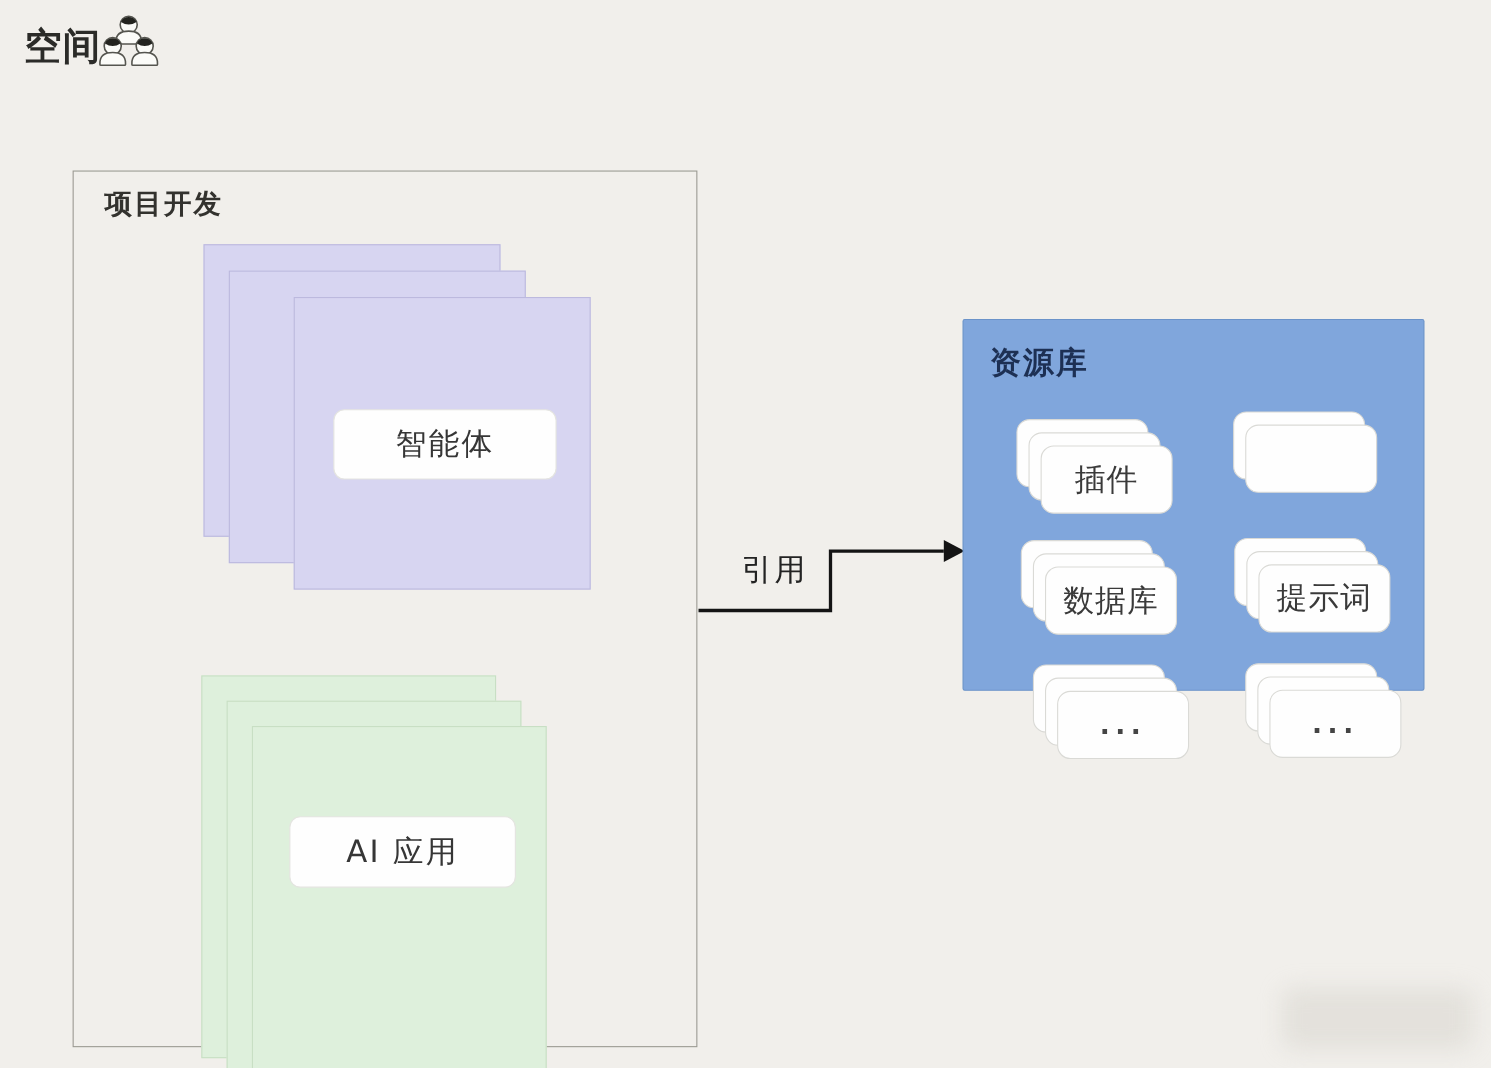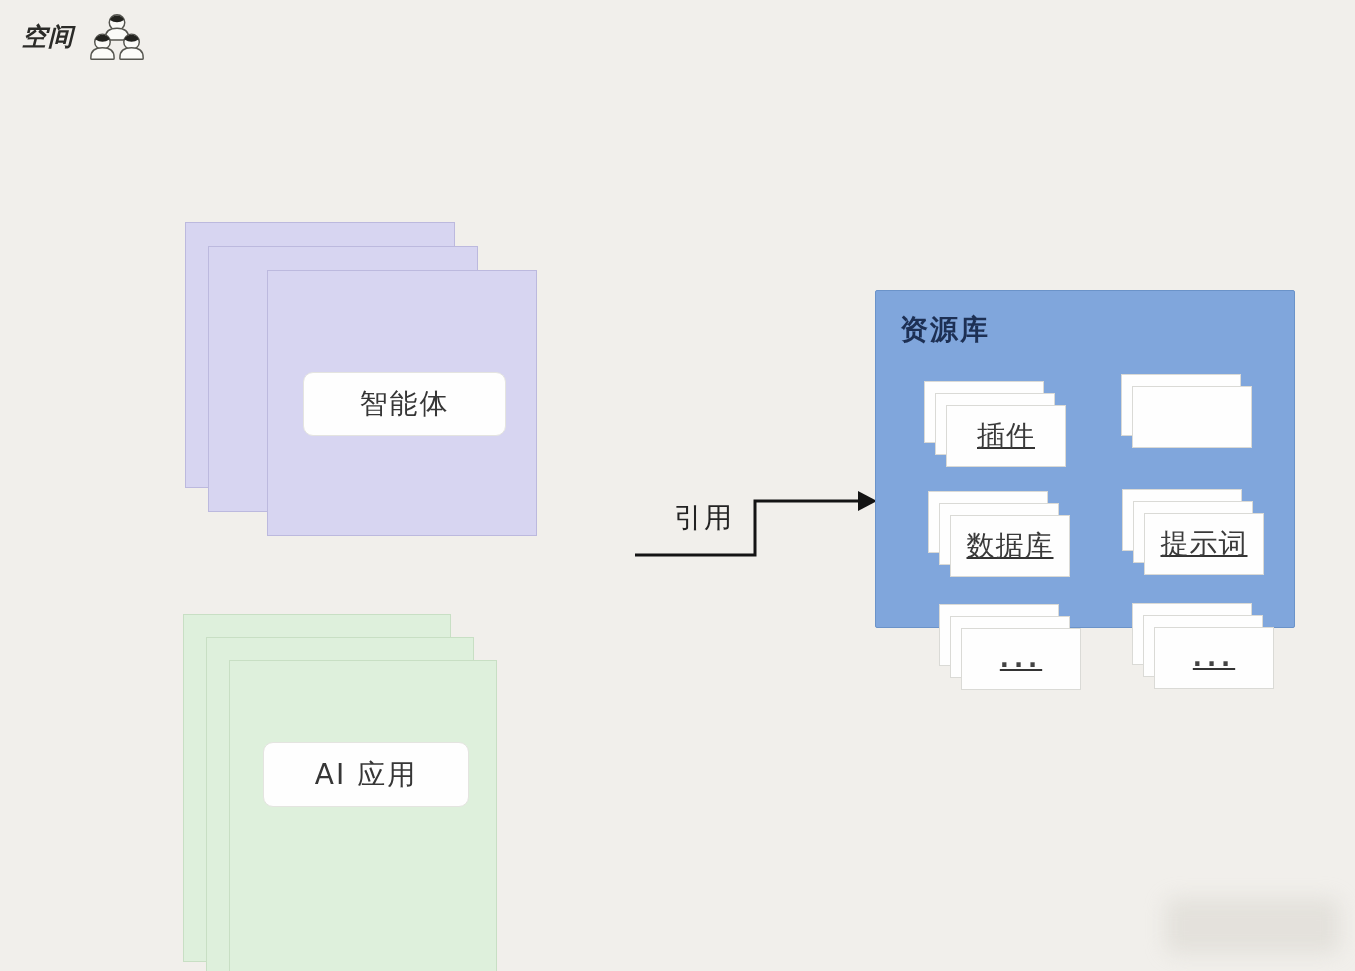--- a/index.html
+++ b/index.html
@@ -5,21 +5,21 @@
   html,body{margin:0;padding:0;background:#f1efeb;}
   #canvas{
     position:relative;width:1355px;height:971px;overflow:hidden;
     background:#f1efeb;
     font-family:"DejaVu Sans","Liberation Sans",sans-serif;
     color:#333;
   }
   
   .ws-label{
     position:absolute;left:22px;top:20px;
-    font-size:25px;font-weight:700;color:#2b2b28;letter-spacing:1px;font-style:italic;
+    font-size:34px;font-weight:700;color:#2b2b28;letter-spacing:1px;
   }
   .ws-icon{position:absolute;left:86px;top:12px;width:62px;height:52px;}
   
   .project-box{
     position:absolute;left:66px;top:155px;width:568px;height:797px;
     border:1px solid #9c9b93;background:transparent;box-sizing:border-box;
   }
   .project-title{
     position:absolute;left:28px;top:13px;
     font-size:25px;font-weight:600;color:#33322e;letter-spacing:2px;
@@ -58,21 +58,21 @@
     position:absolute;left:875px;top:290px;width:420px;height:338px;
     background:#80a6dc;border:1px solid #6b93c9;border-radius:2px;box-sizing:border-box;padding-left:10px;
   }
   .resource-title{
     position:absolute;left:24px;top:20px;
     font-size:28px;font-weight:700;color:#1d3054;letter-spacing:2px;
   }
   .res-stack{position:absolute;width:142px;height:86px;}
   .rcard{
     position:absolute;width:120px;height:62px;background:#fefefe;
-    border:1px solid #dadad6;border-radius:0;box-sizing:border-box;text-decoration:underline;
+    border:1px solid #dadad6;border-radius:12px;box-sizing:border-box;
   }
   .rl1{left:0;top:0;}
   .rl2{left:11px;top:12px;}
   .rl3{left:22px;top:24px;display:flex;align-items:center;justify-content:center;}
   .rcard-label{font-size:28px;color:#3a3a3a;letter-spacing:1px;white-space:nowrap;}
   .rs-1{left:48px;top:90px;}
   .rs-2{left:245px;top:83px;}
   .rs-3{left:52px;top:200px;}
   .rs-4{left:246px;top:198px;}
   .rs-5{left:63px;top:313px;}
@@ -96,20 +96,23 @@
         <circle cx="0" cy="0" r="8" fill="#fbfbf8" stroke="#55554f" stroke-width="1.5"></circle>
         <path d="M -7.3 -2.5 A 8 8 0 0 1 7.3 -2.5 Q 0 2.2 -7.3 -2.5 Z" fill="#23231f"></path>
         <path d="M -12 16 Q -12 6 0 6 Q 12 6 12 16 L 12 17.2 Q 12 18 11 18 L -11 18 Q -12 18 -12 17.2 Z" fill="#fbfbf8" stroke="#55554f" stroke-width="1.5"></path>
       </g>
     </defs>
     <use href="#person" transform="translate(32,10)"></use>
     <use href="#person" transform="translate(17,30)"></use>
     <use href="#person" transform="translate(47,30)"></use>
   </svg>
 
+  <div class="project-box">
+    <div class="project-title">项目开发</div>
+  </div>
 
   <div class="proj-stack purple">
     <div class="pcard pl1"></div>
     <div class="pcard pl2"></div>
     <div class="pcard pl3">
       <div class="stack-label">智能体</div>
     </div>
   </div>
 
   <div class="proj-stack green">

